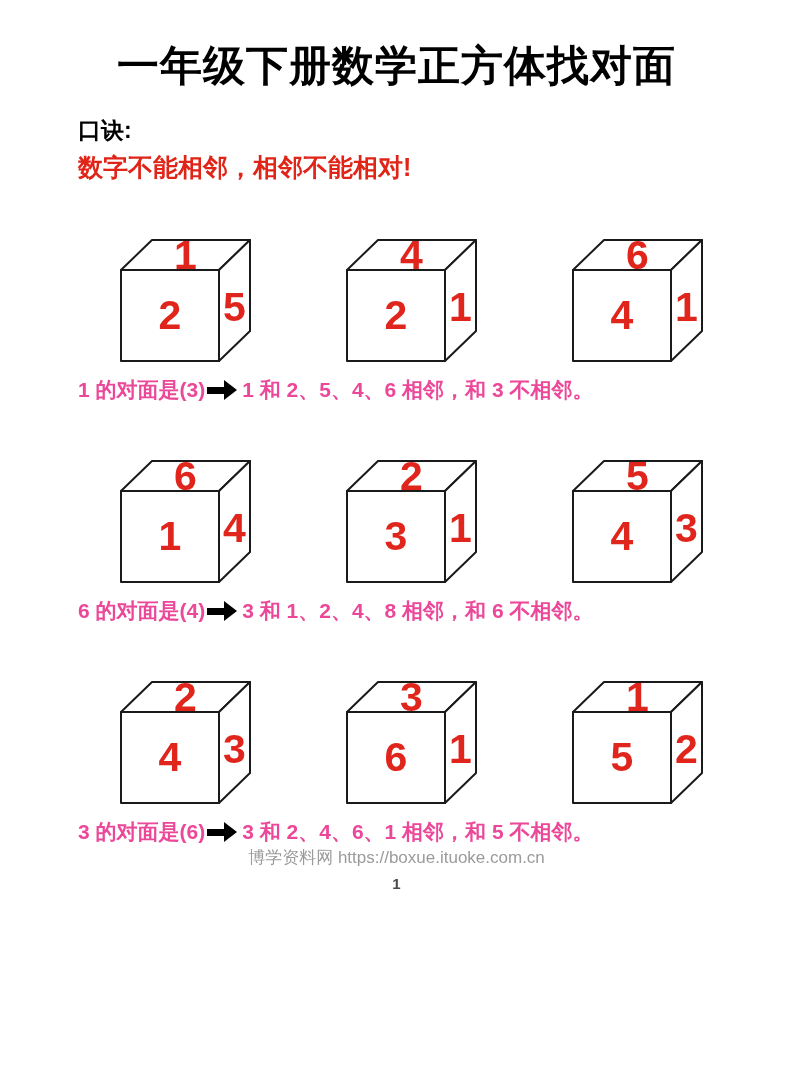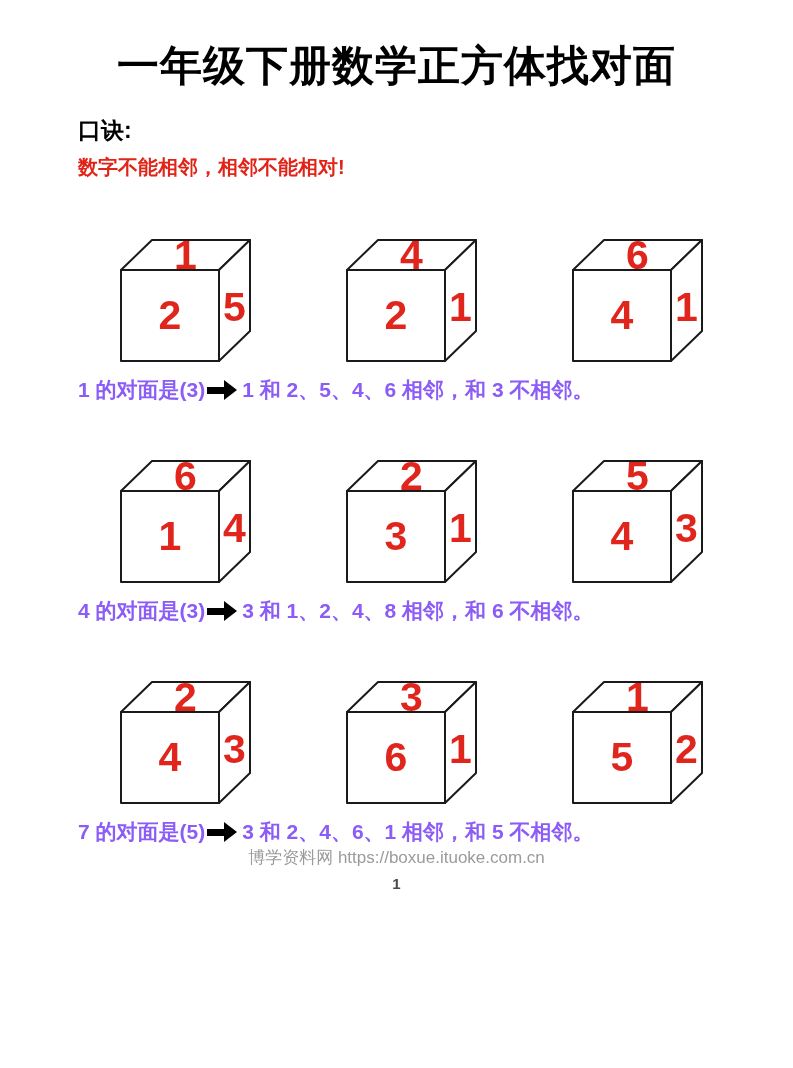--- a/index.html
+++ b/index.html
@@ -25,21 +25,21 @@
   }
   .koujue {
     margin: 24px 0 0 78px;
     font-size: 23px;
     line-height: 32px;
     font-weight: 700;
     color: #000000;
   }
   .mnemonic {
     margin: 4px 0 0 78px;
-    font-size: 20px;
+    font-size: 25px;
     line-height: 34px;
     font-weight: 700;
     color: #e02418;
   }
   .cube-row {
     display: flex;
     gap: 95px;
     margin: 18px 0 0 120px;
     height: 126px;
   }
@@ -60,21 +60,21 @@
     font-family: "Liberation Sans", sans-serif;
   }
   .num-top   { left: 0;    width: 131px; top: -4px; height: 40px; line-height: 40px; }
   .num-front { left: 1px;  width: 98px;  top: 31px; height: 91px; line-height: 91px; }
   .num-right { left: 99px; width: 31px;  top: 22px; height: 92px; line-height: 92px; }
   .exp-line {
     margin: 10px 8px 0 78px;
     font-size: 21px;
     line-height: 30px;
     font-weight: 600;
-    color: #8b5cf6;
+    color: #ec4899;
     white-space: nowrap;
   }
   .section .exp-line:first-of-type { margin-top: 30px; }
   .arrow {
     display: inline-block;
     position: relative;
     width: 30px;
     height: 20px;
     vertical-align: -3px;
     margin: 0 5px 0 2px;
@@ -195,21 +195,21 @@
           <polygon points="1,31 99,31 99,122 1,122" fill="#ffffff" stroke="#1a1a1a" stroke-width="2" stroke-linejoin="round"></polygon>
         </svg>
         <span class="num num-top">5</span>
         <span class="num num-front">4</span>
         <span class="num num-right">3</span>
       </div>
 
     </div>
 
     <div class="exp-line">
-      <span>4 的对面是(3)</span><span class="arrow"></span><span>3 和 1、2、4、8 相邻，和 6 不相邻。</span>
+      <span>6 的对面是(4)</span><span class="arrow"></span><span>3 和 1、2、4、8 相邻，和 6 不相邻。</span>
     </div>
   </div>
 
   <div class="section">
     <div class="cube-row">
 
       <div class="cube">
         <svg width="131" height="123" viewBox="0 0 131 123">
           <polygon points="1,31 32,1 130,1 99,31" fill="#ffffff" stroke="#1a1a1a" stroke-width="2" stroke-linejoin="round"></polygon>
           <polygon points="99,31 130,1 130,92 99,122" fill="#ffffff" stroke="#1a1a1a" stroke-width="2" stroke-linejoin="round"></polygon>
@@ -238,20 +238,20 @@
           <polygon points="1,31 99,31 99,122 1,122" fill="#ffffff" stroke="#1a1a1a" stroke-width="2" stroke-linejoin="round"></polygon>
         </svg>
         <span class="num num-top">1</span>
         <span class="num num-front">5</span>
         <span class="num num-right">2</span>
       </div>
 
     </div>
 
     <div class="exp-line">
-      <span>7 的对面是(5)</span><span class="arrow"></span><span>3 和 2、4、6、1 相邻，和 5 不相邻。</span>
+      <span>3 的对面是(6)</span><span class="arrow"></span><span>3 和 2、4、6、1 相邻，和 5 不相邻。</span>
     </div>
   </div>
 
   <div class="footer">博学资料网 https://boxue.ituoke.com.cn</div>
   <div class="page-number">1</div>
 
 </div>
 
 </body></html>

